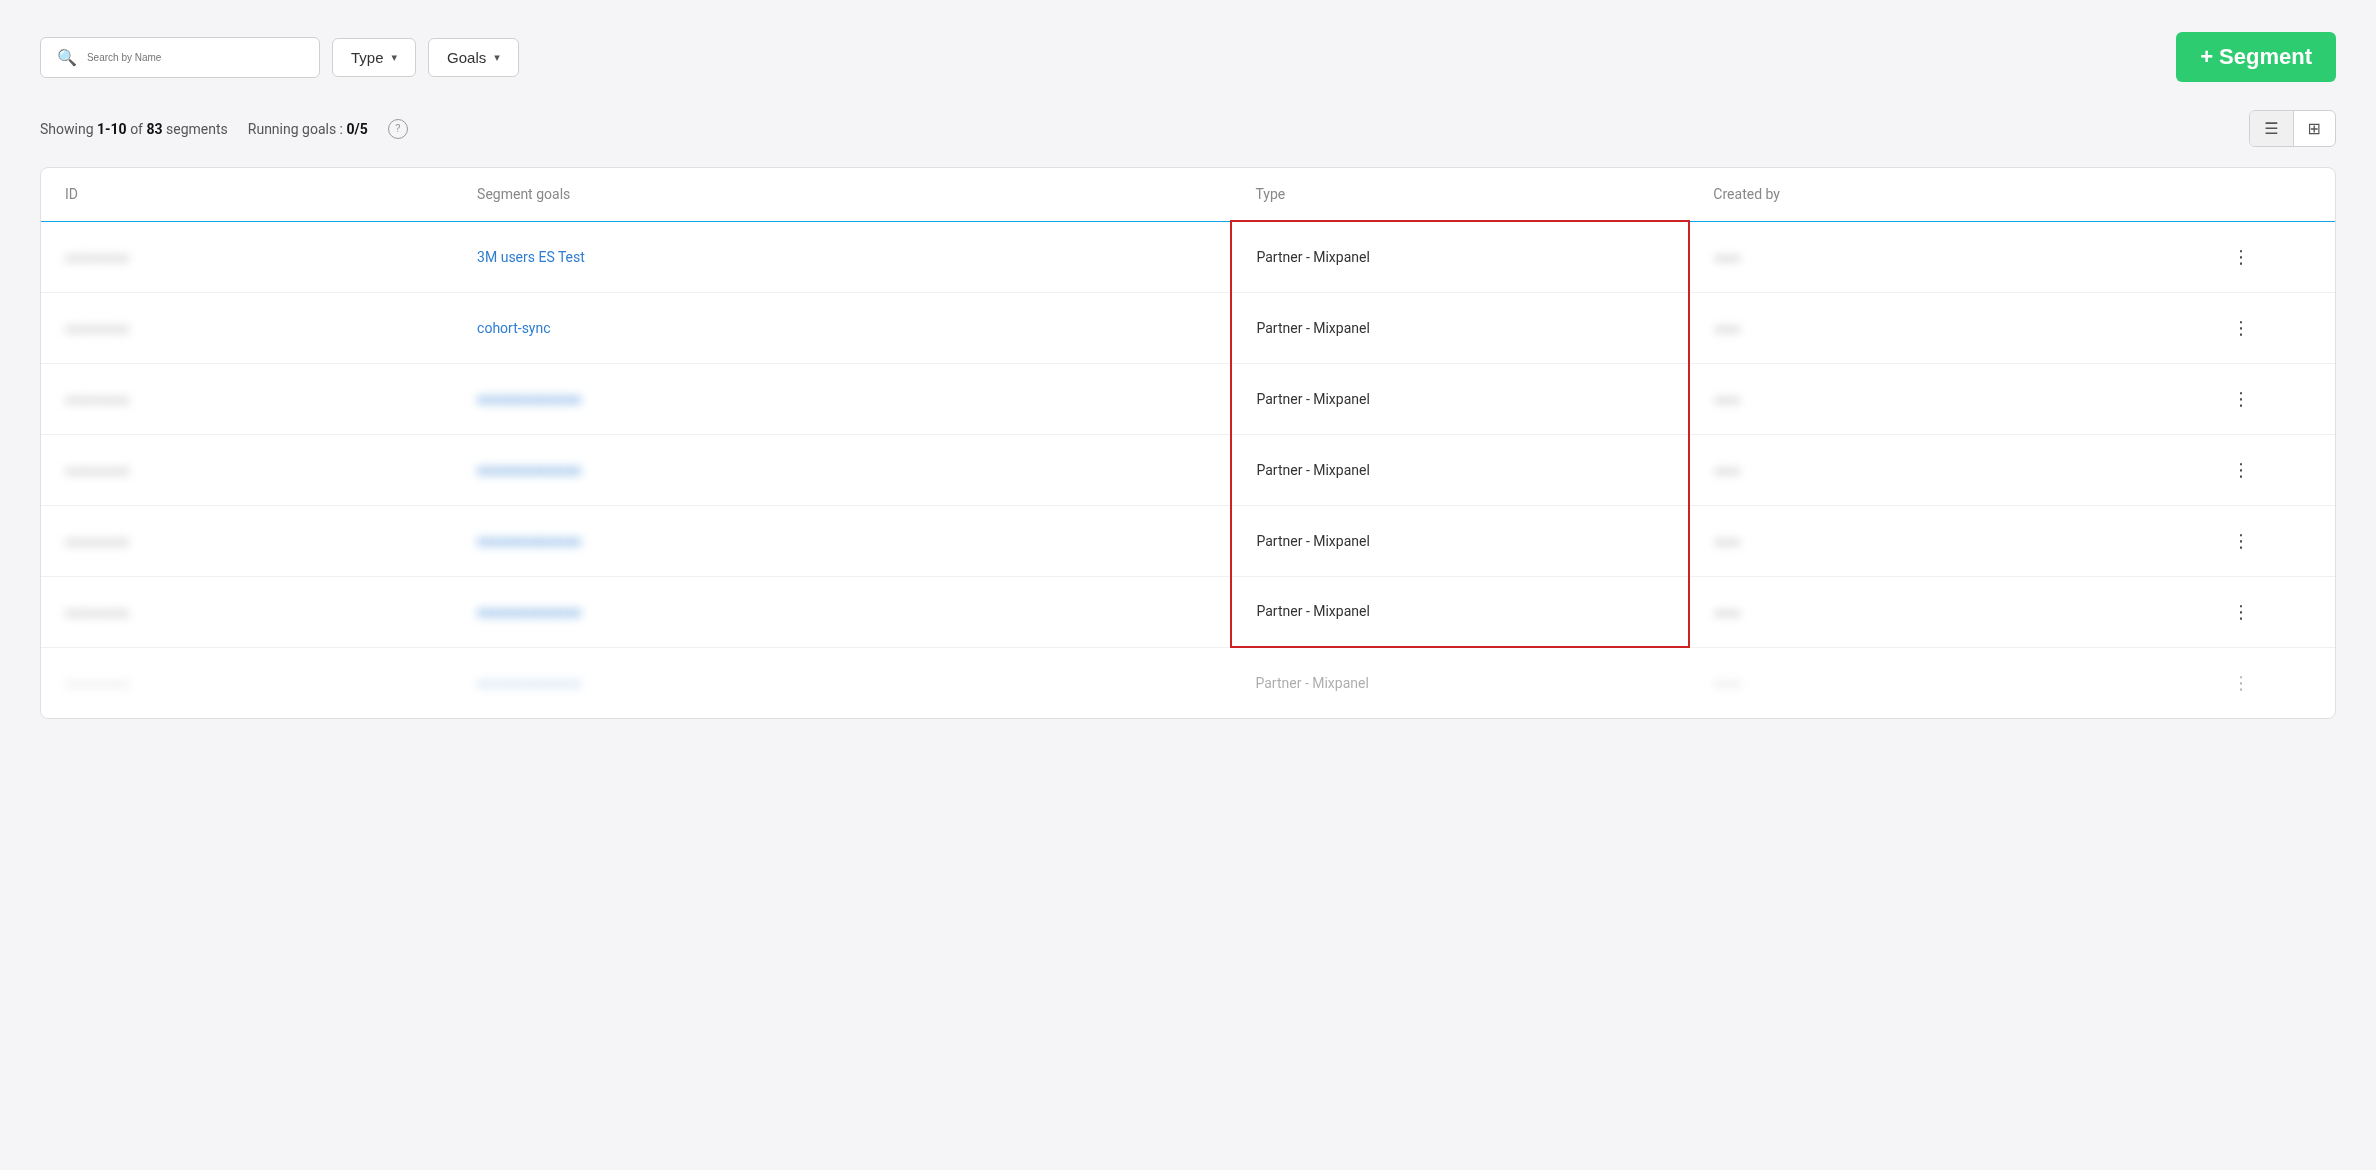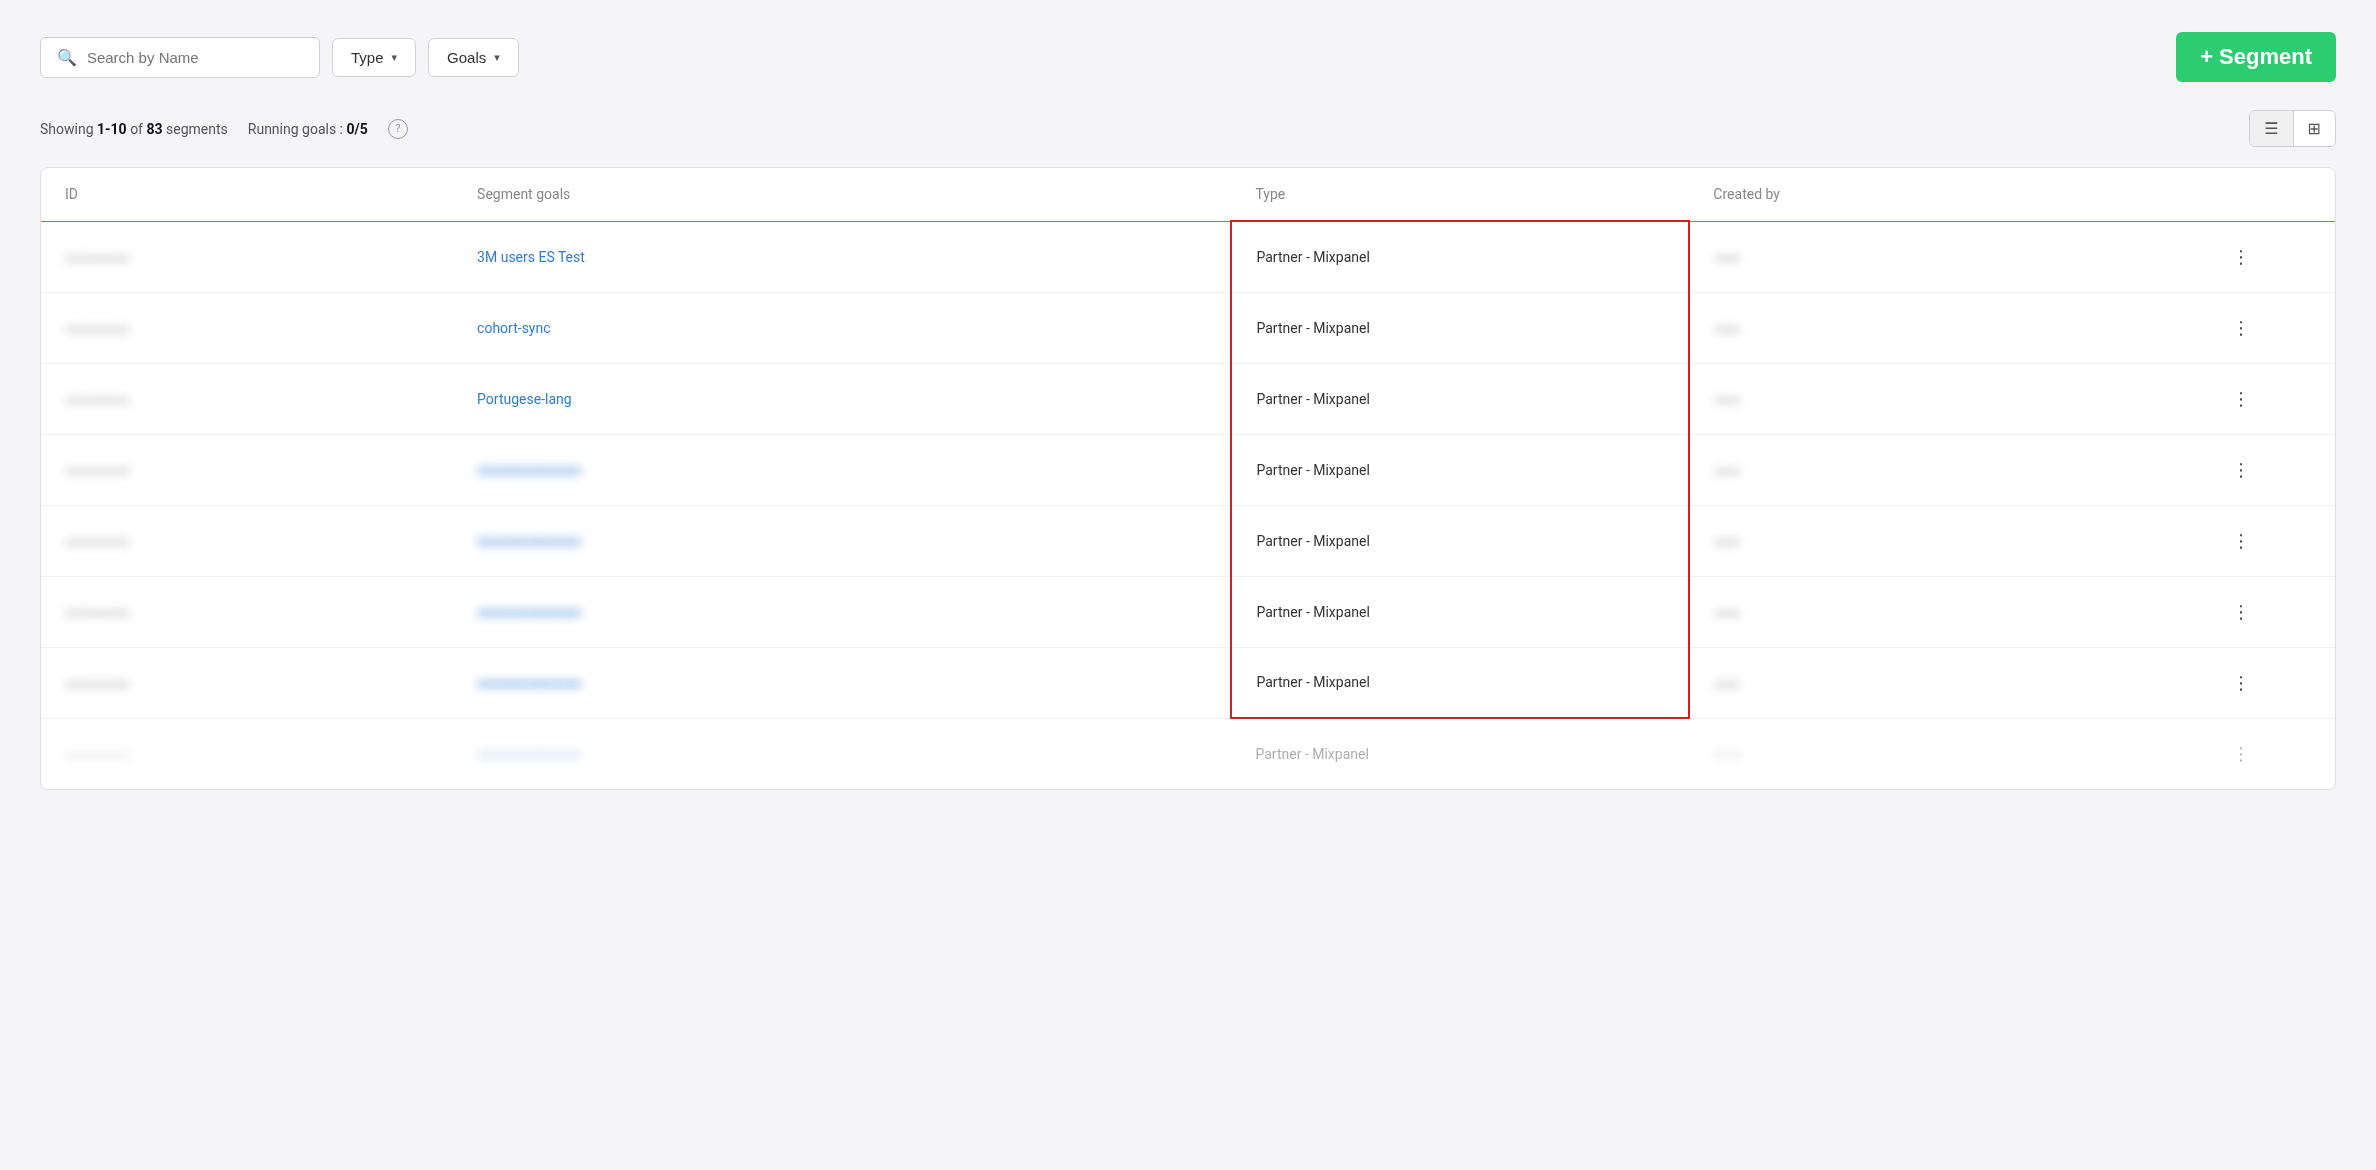--- a/index.html
+++ b/index.html
@@ -30,21 +30,21 @@
     }
 
     .search-icon {
       color: #999;
       font-size: 16px;
     }
 
     .search-input {
       border: none;
       outline: none;
-      font-size: 15px;
+      font-size: 10px;
       color: #aaa;
       background: transparent;
       width: 100%;
     }
 
     .filter-btn {
       display: flex;
       align-items: center;
       gap: 8px;
       background: #fff;
@@ -263,27 +263,20 @@
         </tr>
         <tr>
           <td><span class="blurred" style="filter: blur(5px); color: rgb(170, 170, 170); font-size: 13px;">xxxxxxxxxx</span></td>
           <td><a class="segment-link" href="#">cohort-sync</a></td>
           <td style="border-left: 2px solid rgb(204, 34, 34); border-right: 2px solid rgb(204, 34, 34);">Partner - Mixpanel</td>
           <td><span style="filter: blur(4px); color: rgb(170, 170, 170); font-size: 13px;">xxxx</span></td>
           <td class="col-actions"><button class="actions-btn">⋮</button></td>
         </tr>
         <tr>
           <td><span class="blurred" style="filter: blur(5px); color: rgb(170, 170, 170); font-size: 13px;">xxxxxxxxxx</span></td>
-          <td><a class="segment-link" href="#">Portugese-lang</a></td>
-          <td style="border-left: 2px solid rgb(204, 34, 34); border-right: 2px solid rgb(204, 34, 34);">Partner - Mixpanel</td>
-          <td><span style="filter: blur(4px); color: rgb(170, 170, 170); font-size: 13px;">xxxx</span></td>
-          <td class="col-actions"><button class="actions-btn">⋮</button></td>
-        </tr>
-        <tr>
-          <td><span class="blurred" style="filter: blur(5px); color: rgb(170, 170, 170); font-size: 13px;">xxxxxxxxxx</span></td>
           <td><span style="filter: blur(5px); color: rgb(45, 125, 210);">xxxxxxxxxxxxxxx</span></td>
           <td style="border-left: 2px solid rgb(204, 34, 34); border-right: 2px solid rgb(204, 34, 34);">Partner - Mixpanel</td>
           <td><span style="filter: blur(4px); color: rgb(170, 170, 170); font-size: 13px;">xxxx</span></td>
           <td class="col-actions"><button class="actions-btn">⋮</button></td>
         </tr>
         <tr>
           <td><span class="blurred" style="filter: blur(5px); color: rgb(170, 170, 170); font-size: 13px;">xxxxxxxxxx</span></td>
           <td><span style="filter: blur(5px); color: rgb(45, 125, 210);">xxxxxxxxxxxxxxx</span></td>
           <td style="border-left: 2px solid rgb(204, 34, 34); border-right: 2px solid rgb(204, 34, 34);">Partner - Mixpanel</td>
           <td><span style="filter: blur(4px); color: rgb(170, 170, 170); font-size: 13px;">xxxx</span></td>

